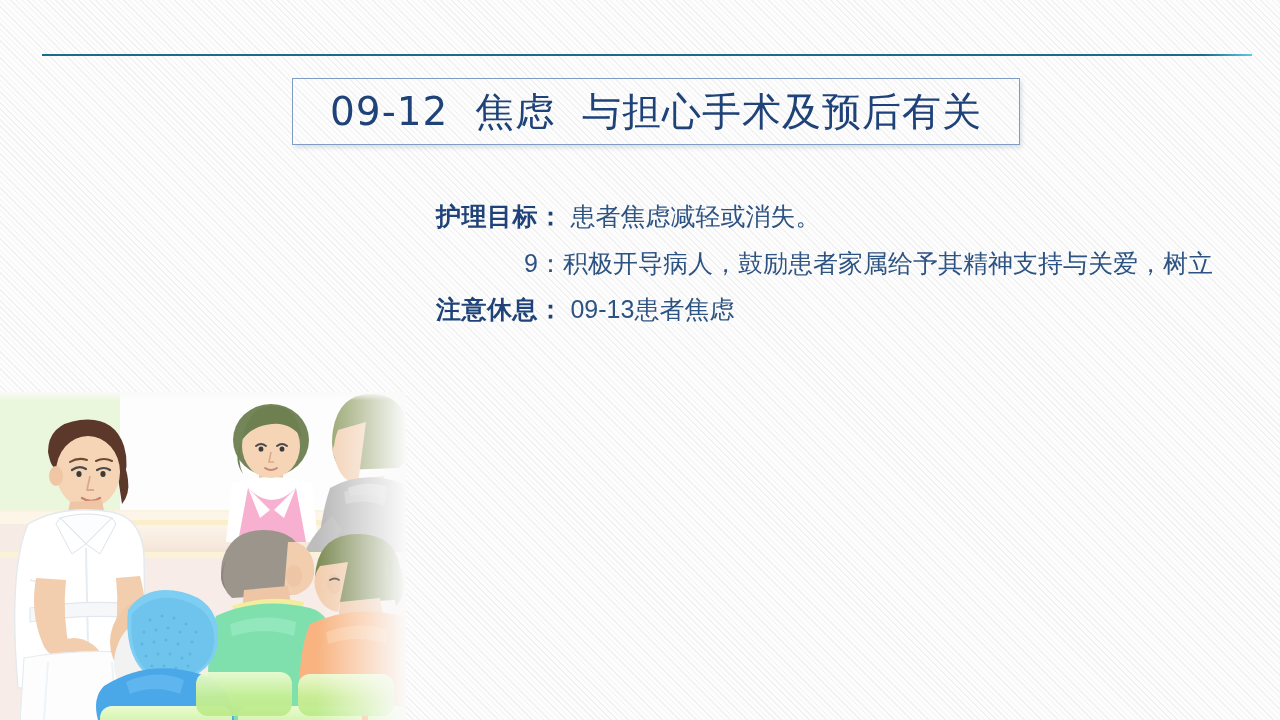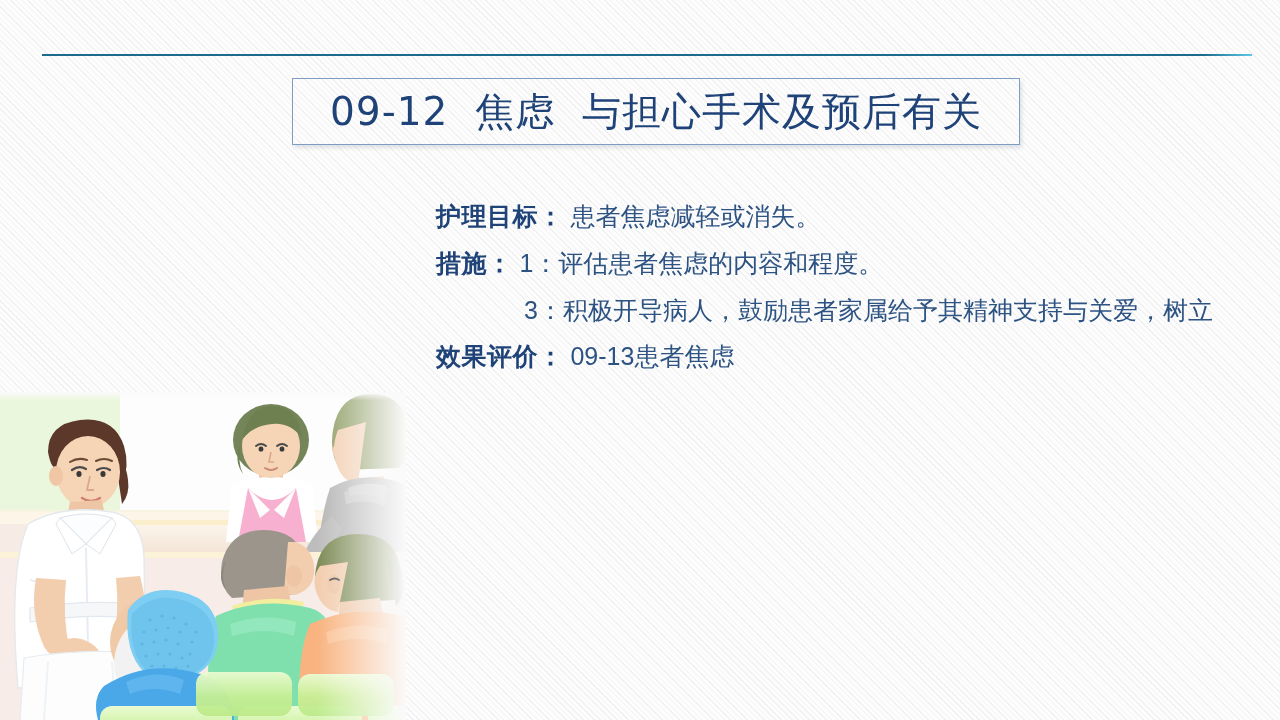--- a/index.html
+++ b/index.html
@@ -109,28 +109,27 @@
   <div id="top-rule"></div>
 
   <div id="title-box">
     <span id="title-text">09-12  焦虑  与担心手术及预后有关</span>
   </div>
 
   <div id="body-block">
 
     <div class="line"><span class="lbl">护理目标：</span><span> 患者焦虑减轻或消失。</span></div>
 
-    <div class="line"><span class="lbl">措施：</span><span> 1：评估患者焦虑的内容和程度。</span></div>
-
-
-
-    <div class="line indent-1 tight"><span>3：积极开导病人，鼓励患者家属给予其精神支持与关爱，树立</span></div>
-
-
-    <div class="line"><span class="lbl">效果评价：</span><span> 09-13患者焦虑</span></div>
+
+
+
+    <div class="line indent-1 tight"><span>9：积极开导病人，鼓励患者家属给予其精神支持与关爱，树立</span></div>
+
+
+    <div class="line"><span class="lbl">注意休息：</span><span> 09-13患者焦虑</span></div>
 
   </div>
 
   <div id="illustration">
     <svg width="406" height="328" viewBox="0 0 406 328" xmlns="http://www.w3.org/2000/svg">
       <defs>
         <linearGradient id="fadeR" x1="0" y1="0" x2="1" y2="0">
           <stop offset="0%" stop-color="#ffffff" stop-opacity="0"></stop>
           <stop offset="78%" stop-color="#ffffff" stop-opacity="0"></stop>
           <stop offset="100%" stop-color="#fafafa" stop-opacity="1"></stop>

